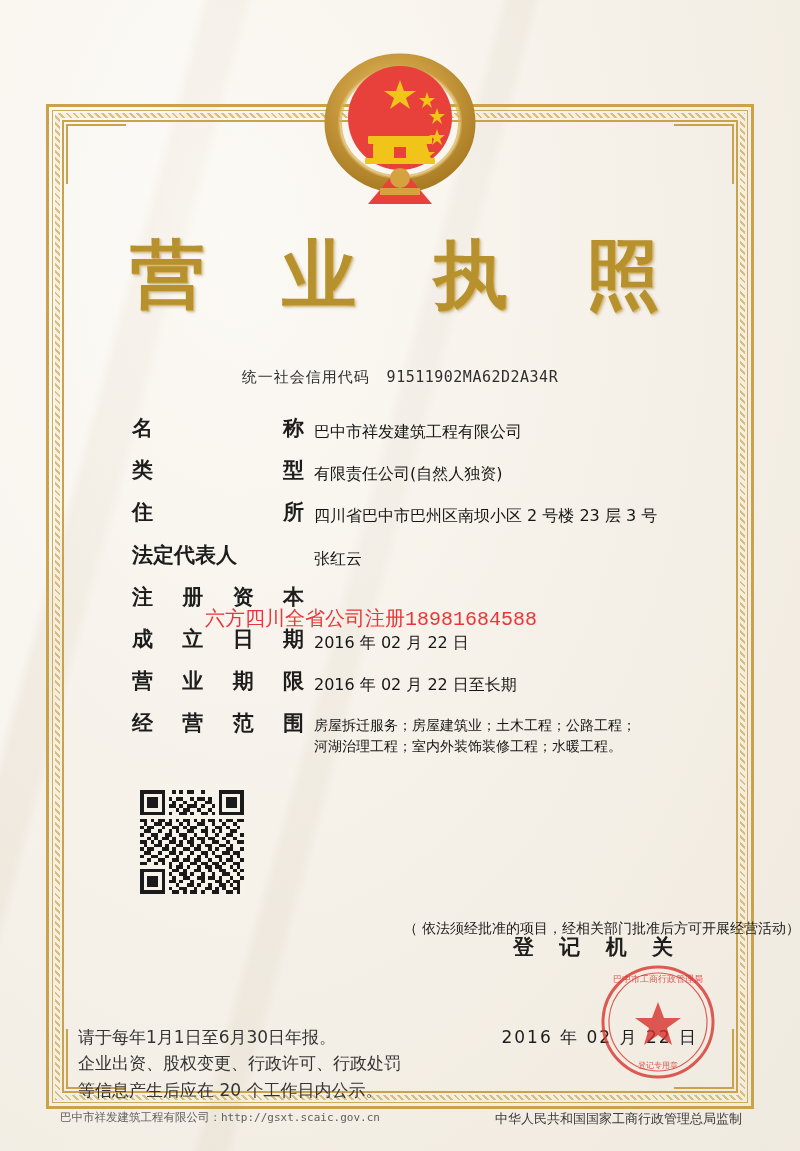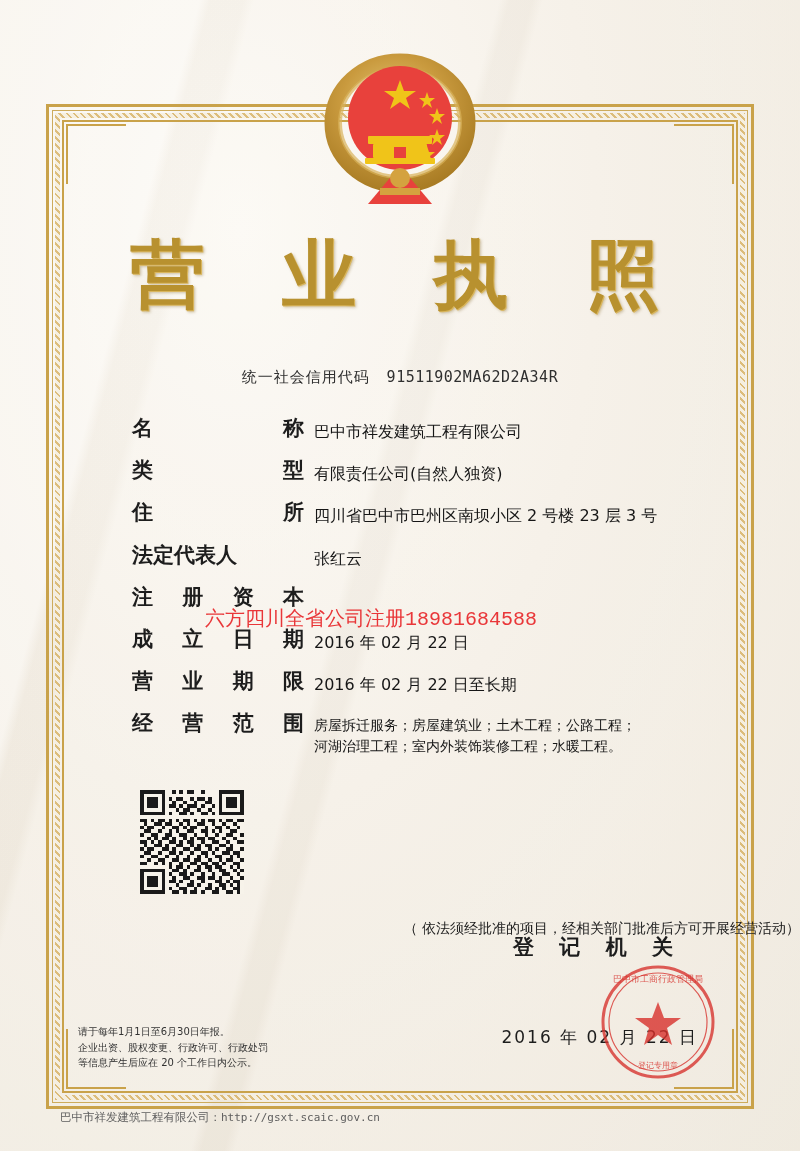--- a/index.html
+++ b/index.html
@@ -123,21 +123,21 @@
     font-size:17px;color:#1d1d1d;
     font-family:"DejaVu Sans", sans-serif;
     letter-spacing:2px;
   }
   
   .seal{position:absolute;right:78px;top:958px;width:128px;height:128px;}
 
   
   .smallprint{
     position:absolute;left:78px;top:1024px;
-    font-size:10px;line-height:1.55;color:#333;
+    font-size:17px;line-height:1.55;color:#333;
     font-family:"DejaVu Sans", sans-serif;
   }
   
   .footer-left{
     position:absolute;left:60px;top:1110px;
     font-size:11.5px;color:#5e5e5e;
     font-family:"DejaVu Sans", sans-serif;
   }
   .footer-left .url{font-family:"DejaVu Sans Mono", monospace;font-size:11px;}
   .footer-right{
@@ -365,13 +365,14 @@
 
   <div class="smallprint">
     <div>请于每年1月1日至6月30日年报。</div>
     <div>企业出资、股权变更、行政许可、行政处罚</div>
     <div>等信息产生后应在 20 个工作日内公示。</div>
   </div>
 
   <div class="footer-left">
     <span>巴中市祥发建筑工程有限公司：</span><span class="url">http://gsxt.scaic.gov.cn</span>
   </div>
+  <div class="footer-right">中华人民共和国国家工商行政管理总局监制</div>
 </div>
 
 </body></html>

